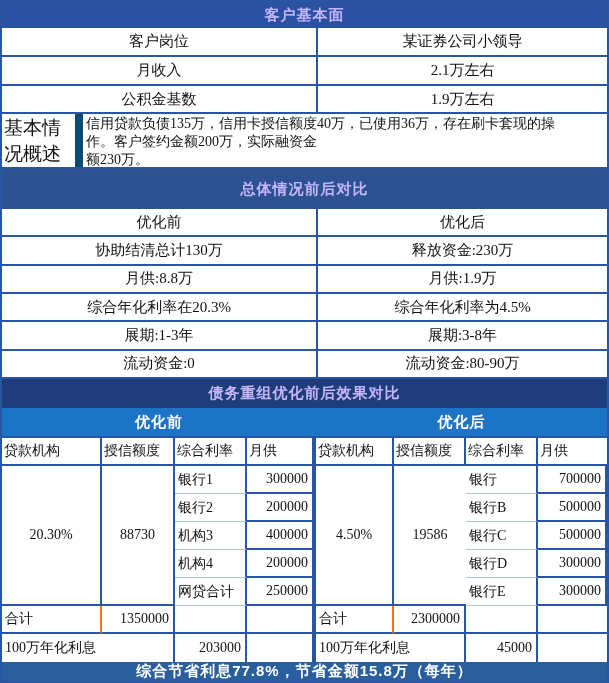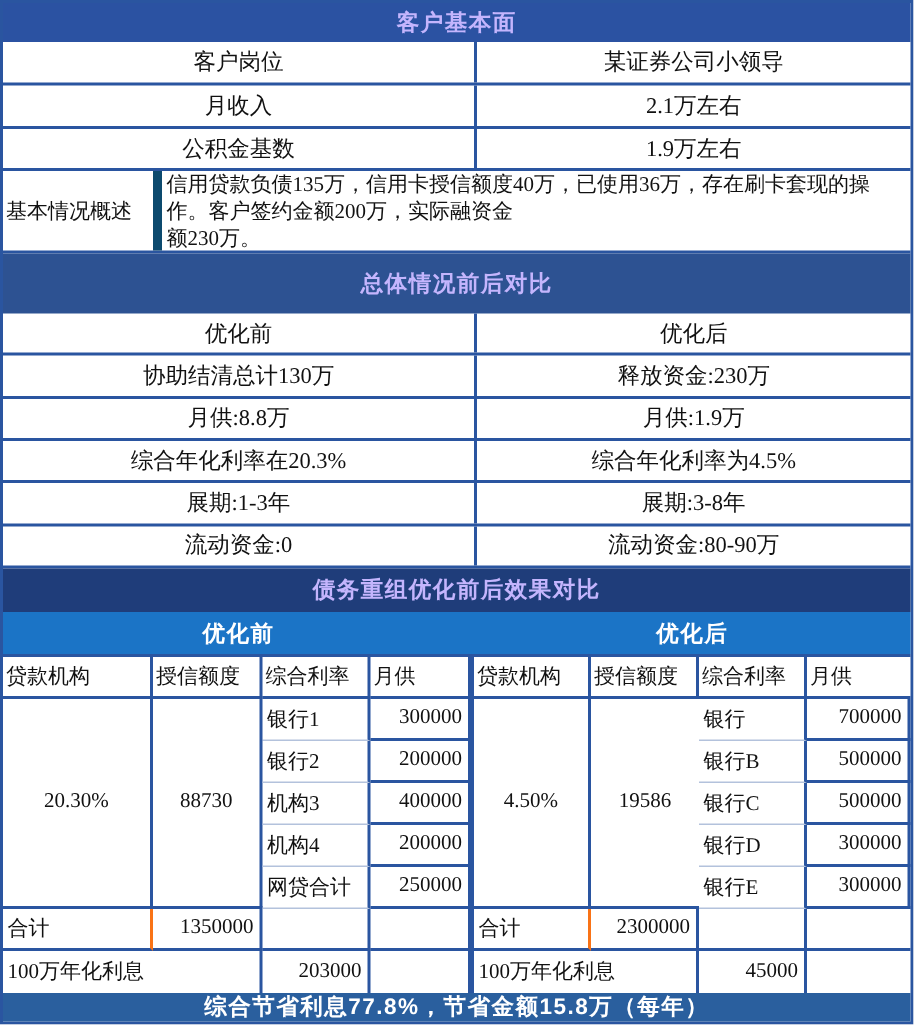--- a/index.html
+++ b/index.html
@@ -24,22 +24,22 @@
   .row{display:flex;border-bottom:2px solid #2a55a0;flex:0 0 auto;}
   .row .cl{
     width:316px;border-right:2px solid #2a55a0;
     display:flex;align-items:center;justify-content:center;
     font-size:15px;
   }
   .row .cr{flex:1;display:flex;align-items:center;justify-content:center;font-size:15px;border-radius:13px;}
   .r29{height:29px;} .r28{height:28px;text-align:center;}
   .ovrow{display:flex;height:55px;border-bottom:2px solid #2a55a0;flex:0 0 auto;}
   .ovl{
-    width:106px;border-right:6px solid #0c4a6e;
-    display:flex;align-items:center;font-size:14px;padding-left:2px;
+    width:81px;border-right:8px solid #0c4a6e;
+    display:flex;align-items:center;font-size:19px;padding-left:2px;
   }
   .ovt{
     flex:1;font-size:14px;line-height:18px;padding:1px 3px;
     white-space:pre-line;display:block;
   }
   .sec2rows{display:flex;flex-direction:column;height:170px;flex:0 0 auto;}
   .sec2rows .row{flex:1;border-bottom:2px solid #2a55a0;}
   .subhdr{
     height:28px;background:#1b74c6;display:flex;flex:0 0 auto;
     color:#fff;font-family:"Liberation Sans", sans-serif;font-weight:bold;font-size:15px;

